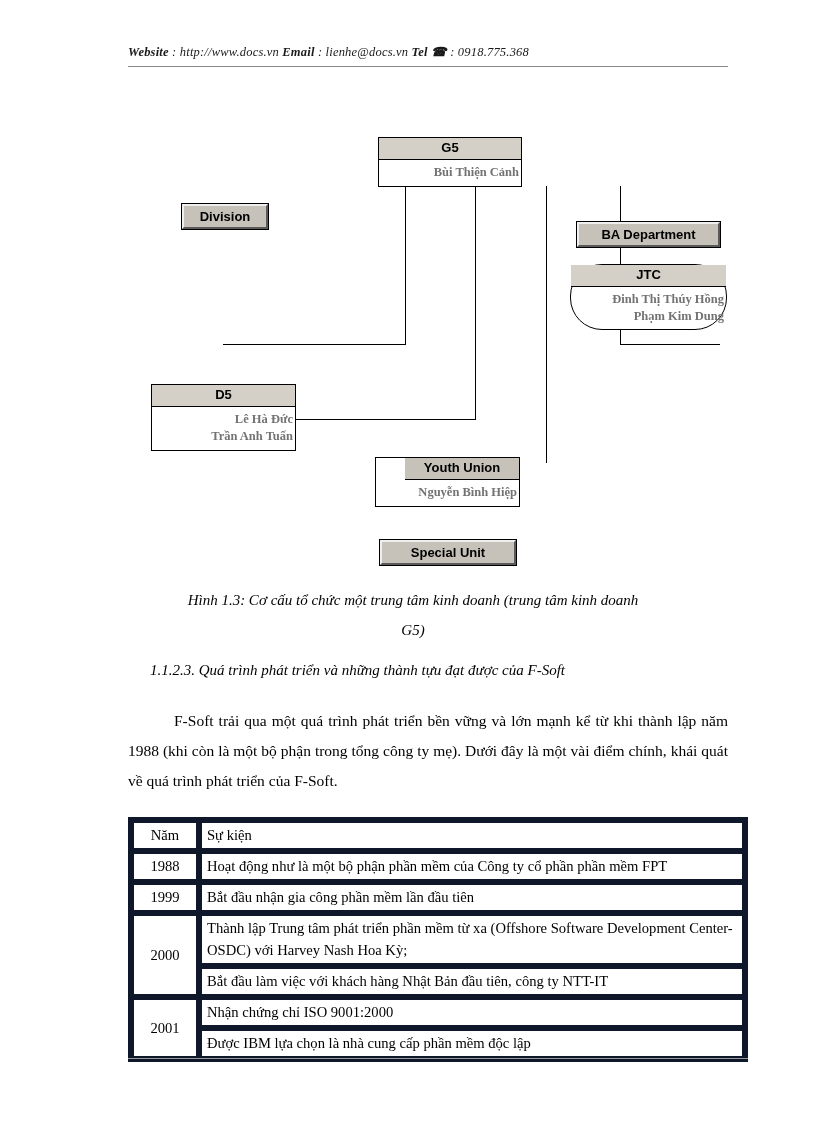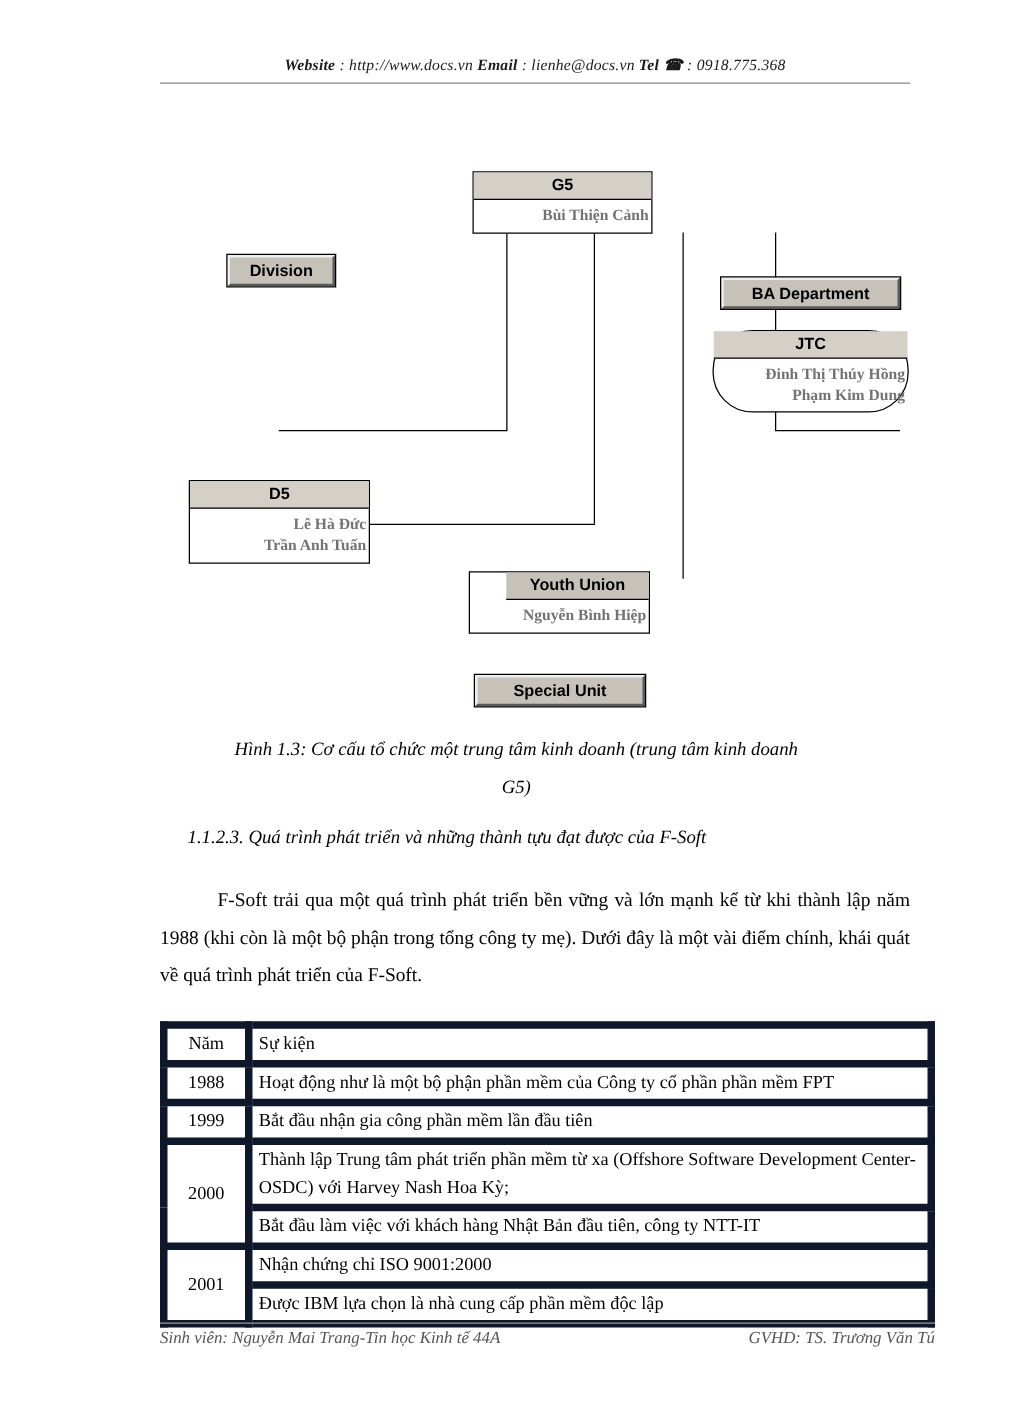--- a/index.html
+++ b/index.html
@@ -15,21 +15,21 @@
     color: #000;
     overflow: hidden;
   }
 
   
   #page-header {
     position: absolute;
     left: 128px;
     top: 44px;
     width: 600px;
-    text-align: center;
+    text-align: left;
   }
   #page-header .hdr-line {
     font-family: "Liberation Serif", serif;
     font-size: 12.5px;
     font-style: italic;
     letter-spacing: 0.2px;
     color: #1a1a1a;
     white-space: nowrap;
   }
   #page-header .hdr-b { font-weight: bold; font-style: italic; }
@@ -283,17 +283,13 @@
       <td>Nhận chứng chỉ ISO 9001:2000</td>
     </tr>
     <tr>
       <td>Được IBM lựa chọn là nhà cung cấp phần mềm độc lập</td>
     </tr>
   </tbody>
 </table>
 
 <div id="page-footer">
   <div class="ftr-rule"></div>
-  <div class="ftr-row">
-    <span>Sinh viên: Nguyễn Mai Trang-Tin học Kinh tế 44A</span>
-    <span>GVHD: TS. Trương Văn Tú</span>
-  </div>
 </div>
 
 </body></html>

